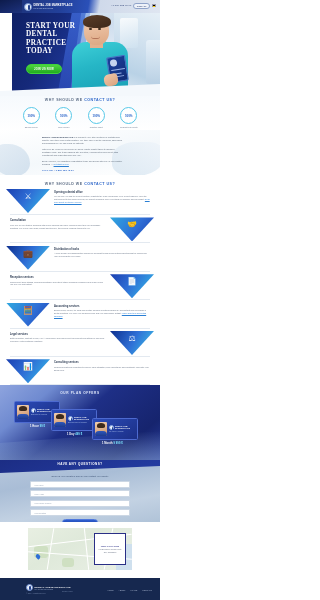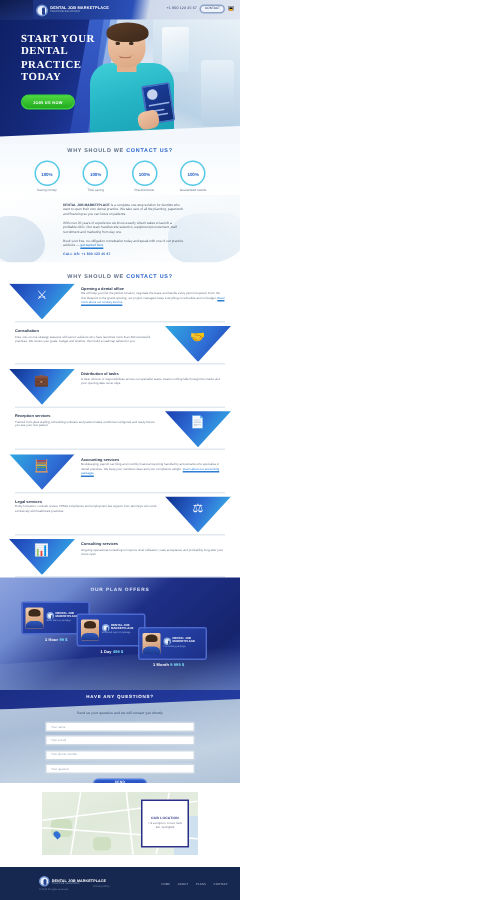--- a/index.html
+++ b/index.html
@@ -28,21 +28,21 @@
   .logo-l2 { font-size:1.7px; color:#b9c9e8; letter-spacing:.05px; line-height:2px;}
   .tb-right { position:absolute; right:4px; top:3px; display:flex; align-items:center; gap:2px; }
   .tb-phone { font-size:2.4px; color:#2b3f72; letter-spacing:.1px; }
   .tb-btn { font-size:2.1px; color:#2b3f72; border:0.5px solid #8fa3c9; border-radius:5px;
     padding:0.8px 2.4px; background:#eef2f9; }
   .tb-flag { width:4px;height:3px;display:flex;flex-direction:column;border:0.3px solid #99a;}
   .tb-flag i{flex:1;display:block;}
   .f1{background:#000;} .f2{background:#d00;} .f3{background:#fc0;}
 
   
-  .hero { position:absolute; top:0; left:0; width:160px; height:92px; overflow:hidden; }
+  .hero { position:absolute; top:0; left:12px; width:160px; height:92px; overflow:hidden; }
   .hero-photo {
     position:absolute; inset:0;
     background:
       radial-gradient(circle at 66% 52%, rgba(255,255,255,0) 12%, rgba(210,226,240,.25) 40%, rgba(180,205,228,0) 70%),
       linear-gradient(175deg,#dfe9f2 0%,#cddced 30%,#e6eef5 60%,#d2e0ec 100%);
   }
   .hero-room { position:absolute; right:0; top:10px; width:58px; height:82px;
     background: linear-gradient(200deg,#eaf2f8 0%,#cfe0ee 45%,#b9d2e6 75%,#dfeaf3 100%); }
   .hero-room:before{content:"";position:absolute;left:6px;top:8px;width:18px;height:30px;
     background:linear-gradient(160deg,#ffffff,#cfe2f0);border-radius:2px;opacity:.8;}

